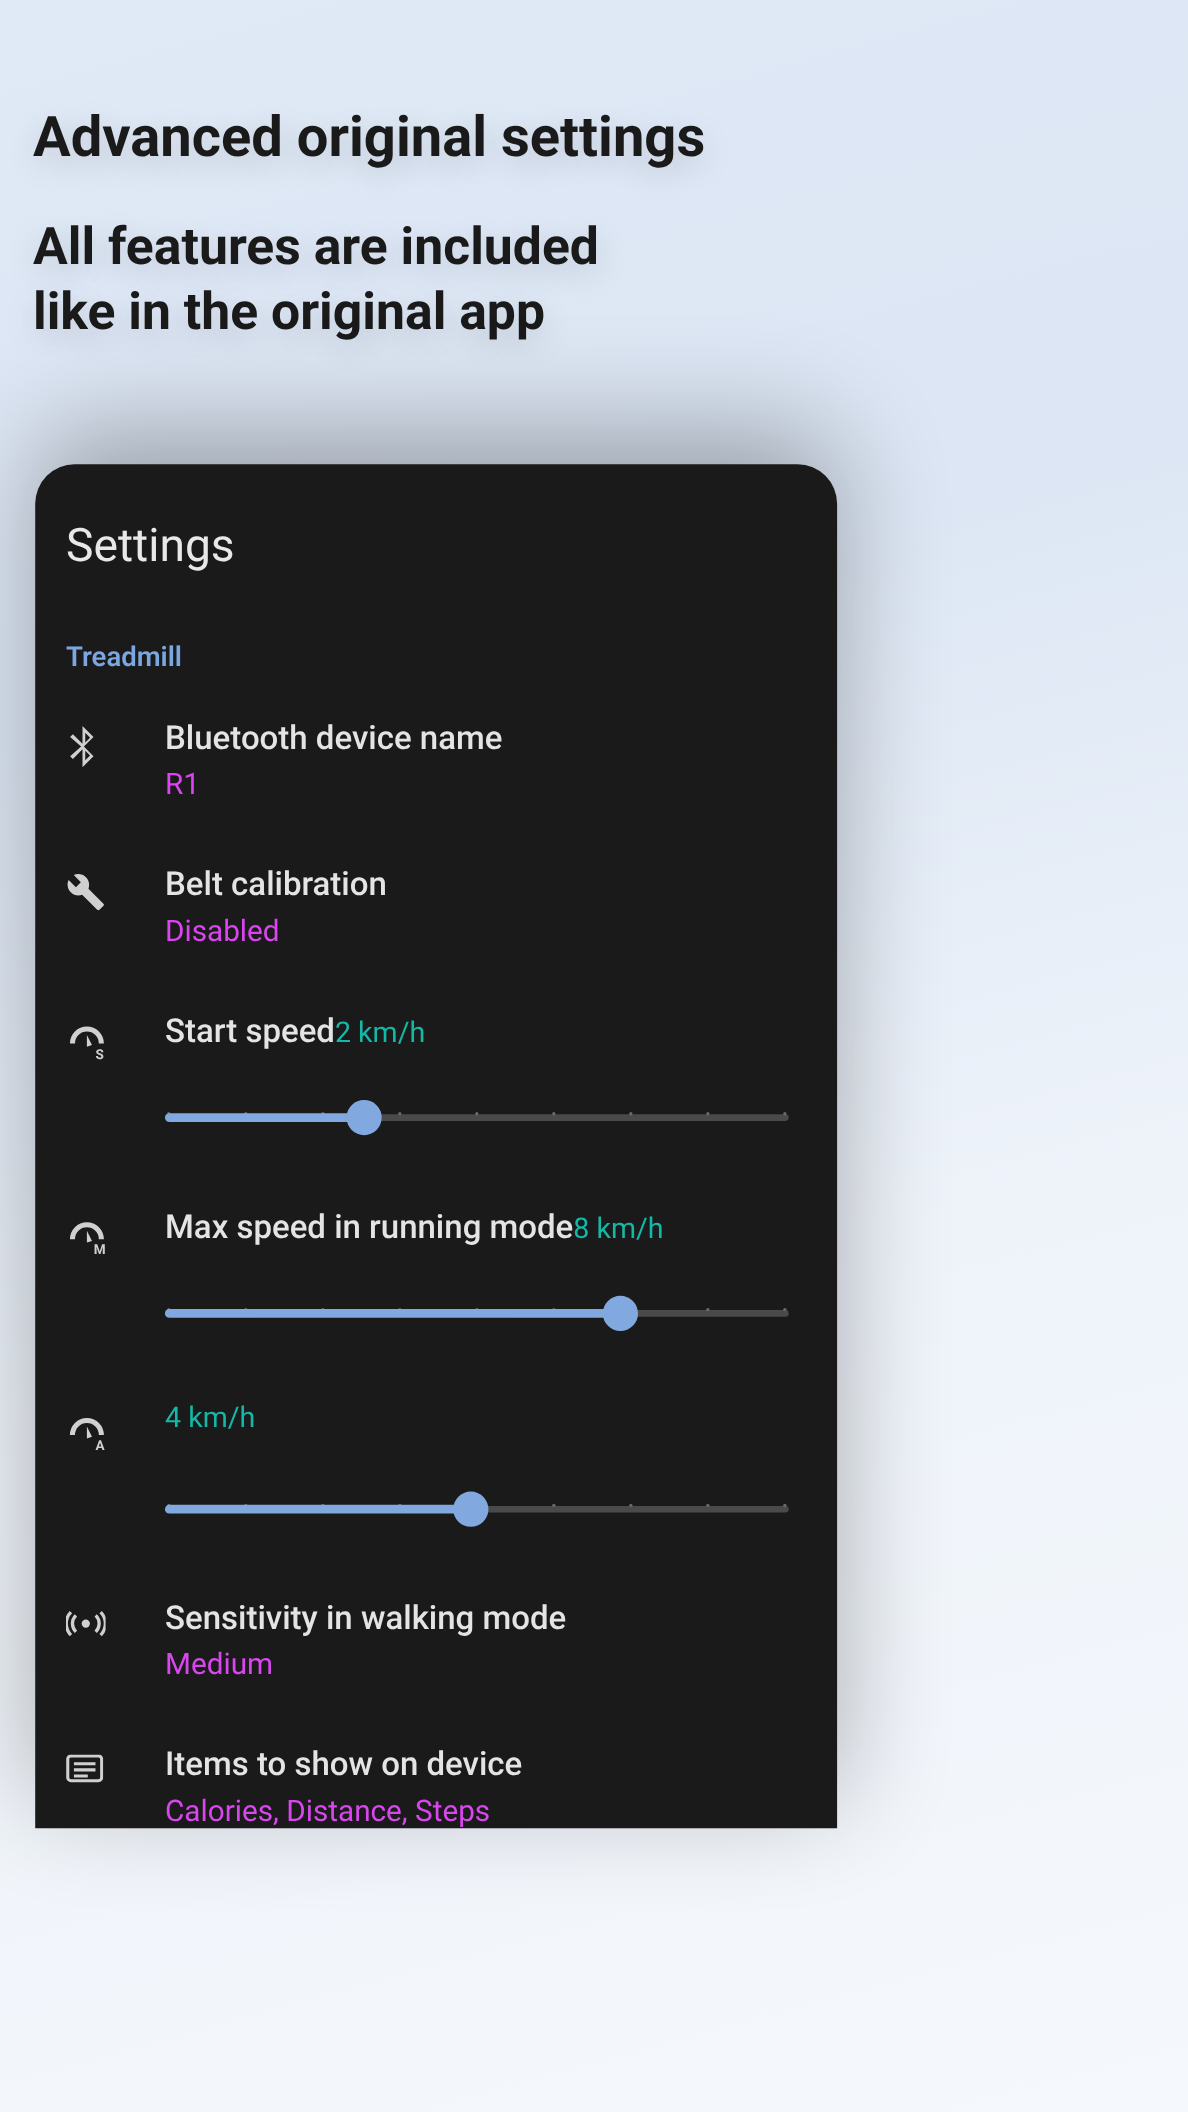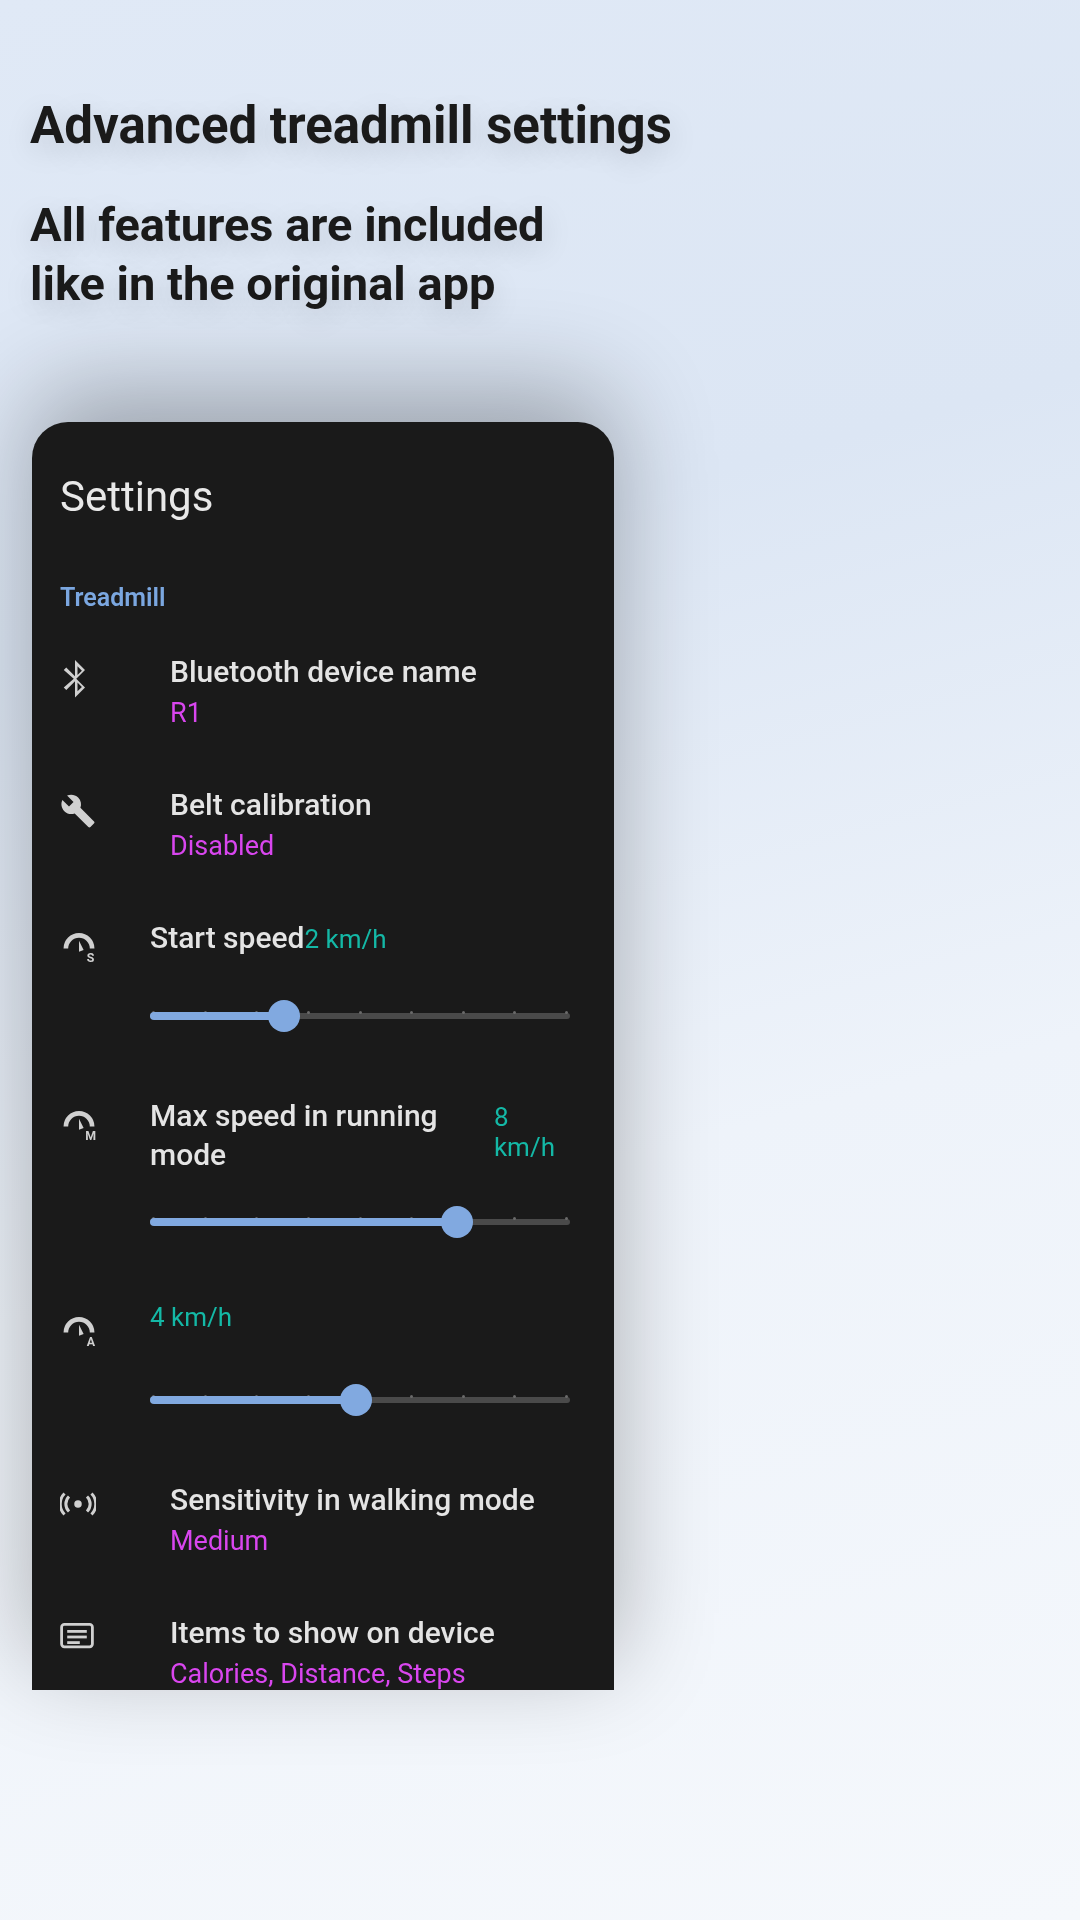--- a/index.html
+++ b/index.html
@@ -28,21 +28,21 @@
     }
     .header-subtitle {
       font-size: 47px;
       font-weight: 700;
       line-height: 1.25;
     }
     .card {
       position: absolute;
       left: 32px;
       top: 422px;
-      width: 582px;
+      width: 729px;
       background: #1a1a1a;
       border-radius: 36px 36px 0 0;
       padding: 50px 16px 0 0;
       box-shadow: 0 -30px 100px rgba(0,0,0,0.3);
     }
     .settings-title {
       color: #e8e8e8;
       font-size: 42px;
       font-weight: 400;
       padding: 0 28px;
@@ -53,21 +53,20 @@
       font-size: 25px;
       font-weight: 600;
       padding: 0 28px;
       margin-bottom: 40px;
     }
     .setting-row {
       display: flex;
       align-items: flex-start;
       padding: 0 28px;
       margin-bottom: 56px;
-      gap: 20px;
     }
     .icon-col {
       width: 90px;
       flex-shrink: 0;
       display: flex;
       justify-content: flex-start;
       padding-top: 8px;
     }
     .content-col {
       flex: 1;
@@ -158,21 +157,21 @@
       transform: translate(-50%, -50%);
     }
     svg {
       fill: #d0d0d0;
     }
   </style>
 </head>
 <body>
 
 <div class="header-text">
-  <div class="header-title">Advanced treadmill settings</div>
+  <div class="header-title">Advanced original settings</div>
   <div class="header-subtitle">
     <span>All features are included</span><br>
     <span>like in the original app</span>
   </div>
 </div>
 
 <div class="card">
   <div class="settings-title">Settings</div>
   <div class="section-label">Treadmill</div>
 

